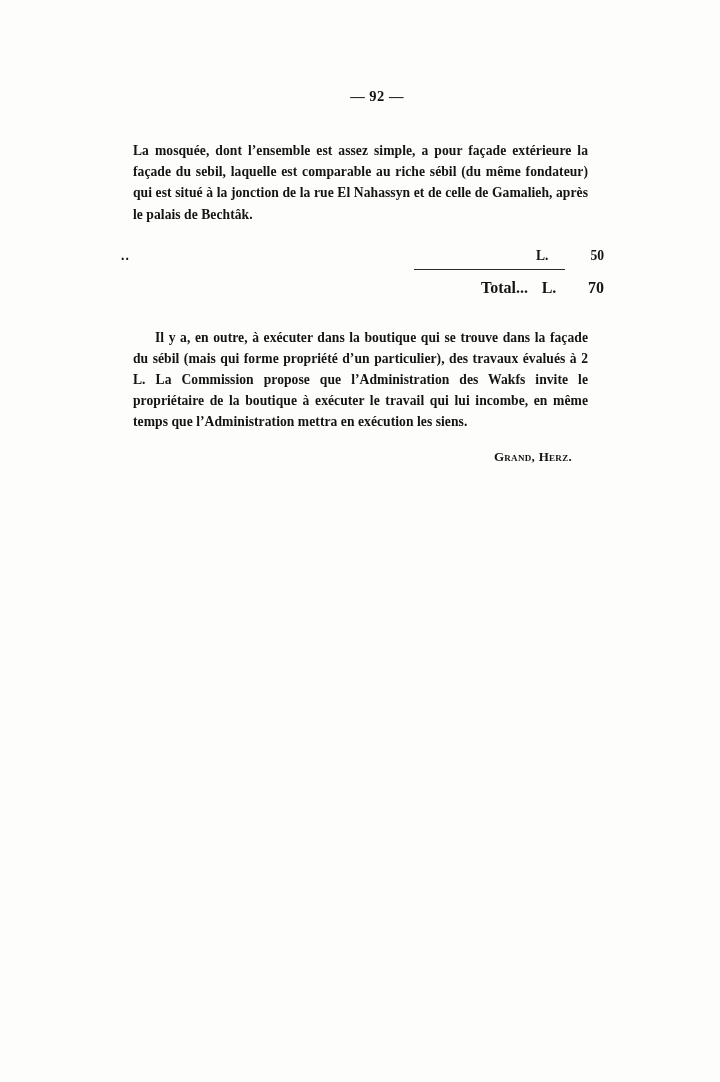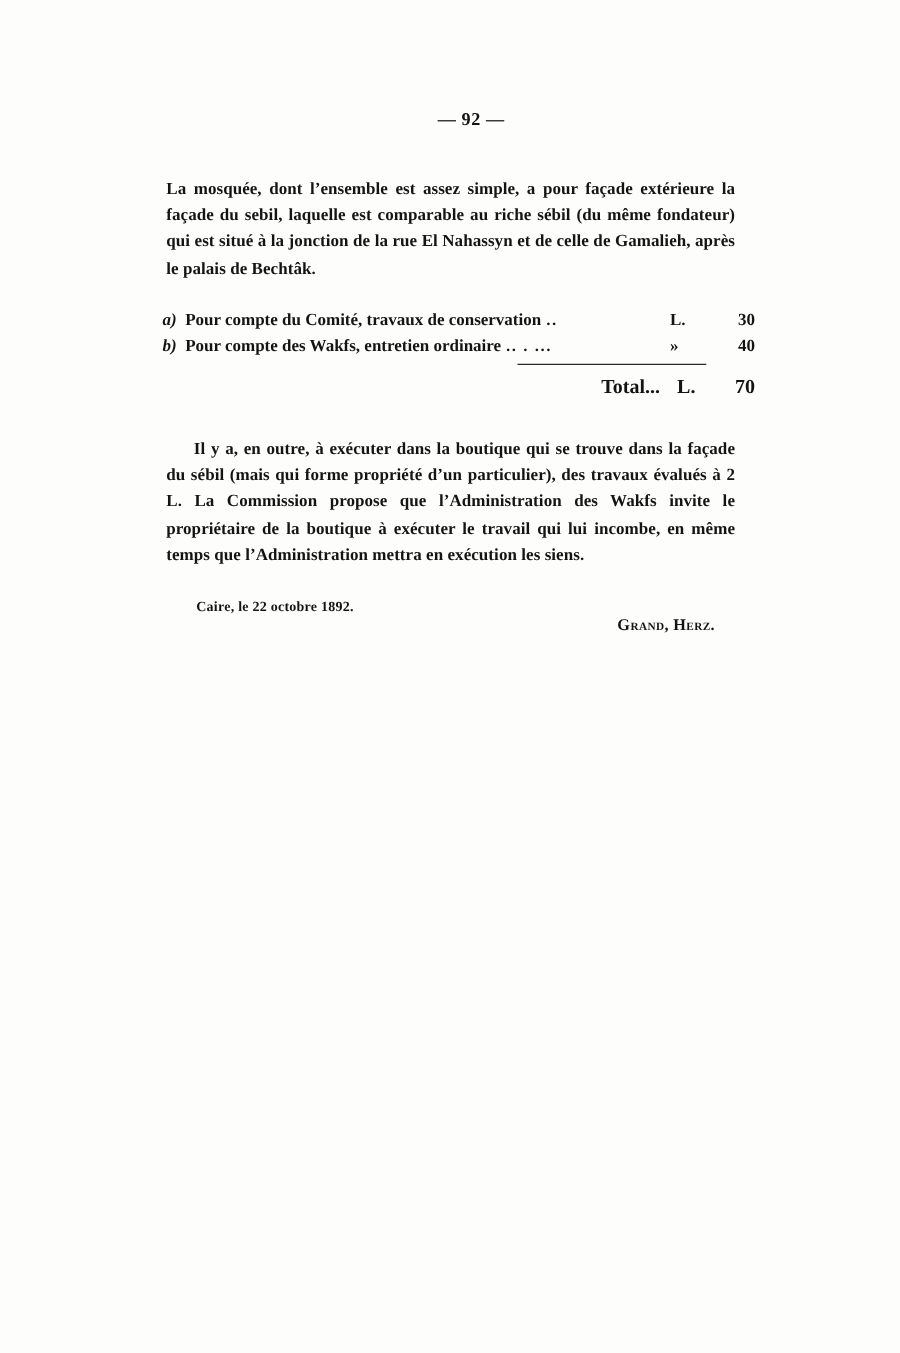--- a/index.html
+++ b/index.html
@@ -139,47 +139,39 @@
 
   <div class="body-col">
 
     <p>La mosquée, dont l’ensemble est assez simple, a pour façade extérieure la façade du sebil, laquelle est comparable au riche sébil (du même fondateur) qui est situé à la jonction de la rue El Nahassyn et de celle de Gamalieh, après le palais de Bechtâk.</p>
     <div class="gap-1"></div>
     <div class="gap-1"></div>
 
     <div class="ledger">
 
       <div class="ledger-row">
-        <span class="lbl"><span class="ital">a)</span>&nbsp; <span>Pour compte du Comité, travaux de conservation</span></span>
         <span class="dots">..</span>
         <span class="cur">L.</span>
-        <span class="amt">30</span>
+        <span class="amt">50</span>
       </div>
 
-      <div class="ledger-row">
-        <span class="lbl"><span class="ital">b)</span>&nbsp; <span>Pour compte des Wakfs, entretien ordinaire</span></span>
-        <span class="dots">.. . ...</span>
-        <span class="cur">»</span>
-        <span class="amt">40</span>
-      </div>
 
       <div class="rule"></div>
 
       <div class="total-row">
         <span class="tlabel">Total...</span>
         <span class="tcur">L.</span>
         <span class="tamt">70</span>
       </div>
 
     </div>
 
     <div class="gap-2"></div>
 
     <p class="indent">Il y a, en outre, à exécuter dans la boutique qui se trouve dans la façade du sébil (mais qui forme propriété d’un particulier), des travaux évalués à 2 L. La Commission propose que l’Administration des Wakfs invite le propriétaire de la boutique à exécuter le travail qui lui incombe, en même temps que l’Administration mettra en exécution les siens.</p>
 
-    <div class="place-date">Caire, le 22 octobre 1892.</div>
 
     <div class="signature">
       <span class="sc">Grand</span><span>, </span><span class="sc">Herz.</span>
     </div>
 
   </div>
 </div>
 
 </body></html>

